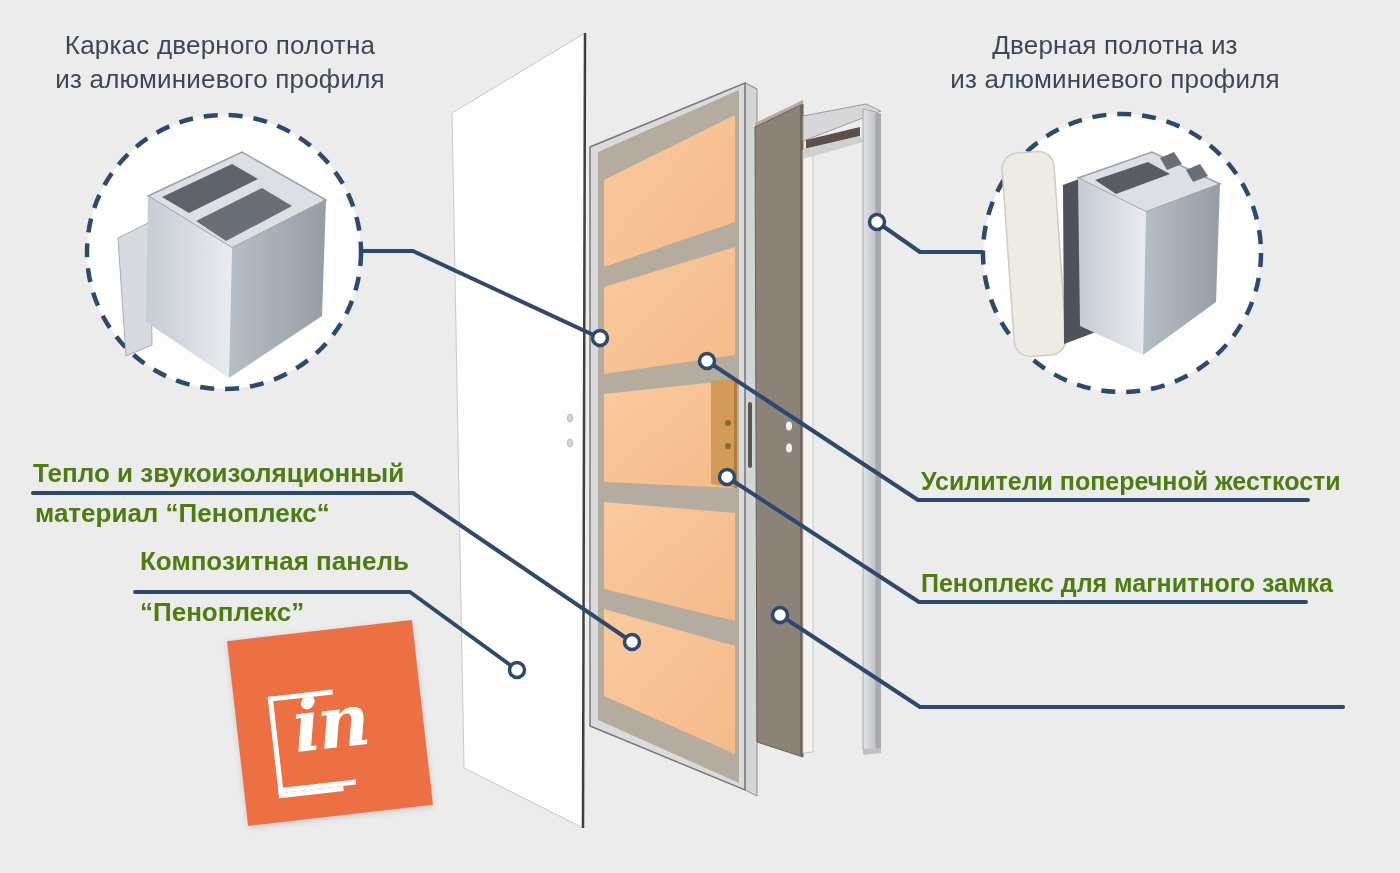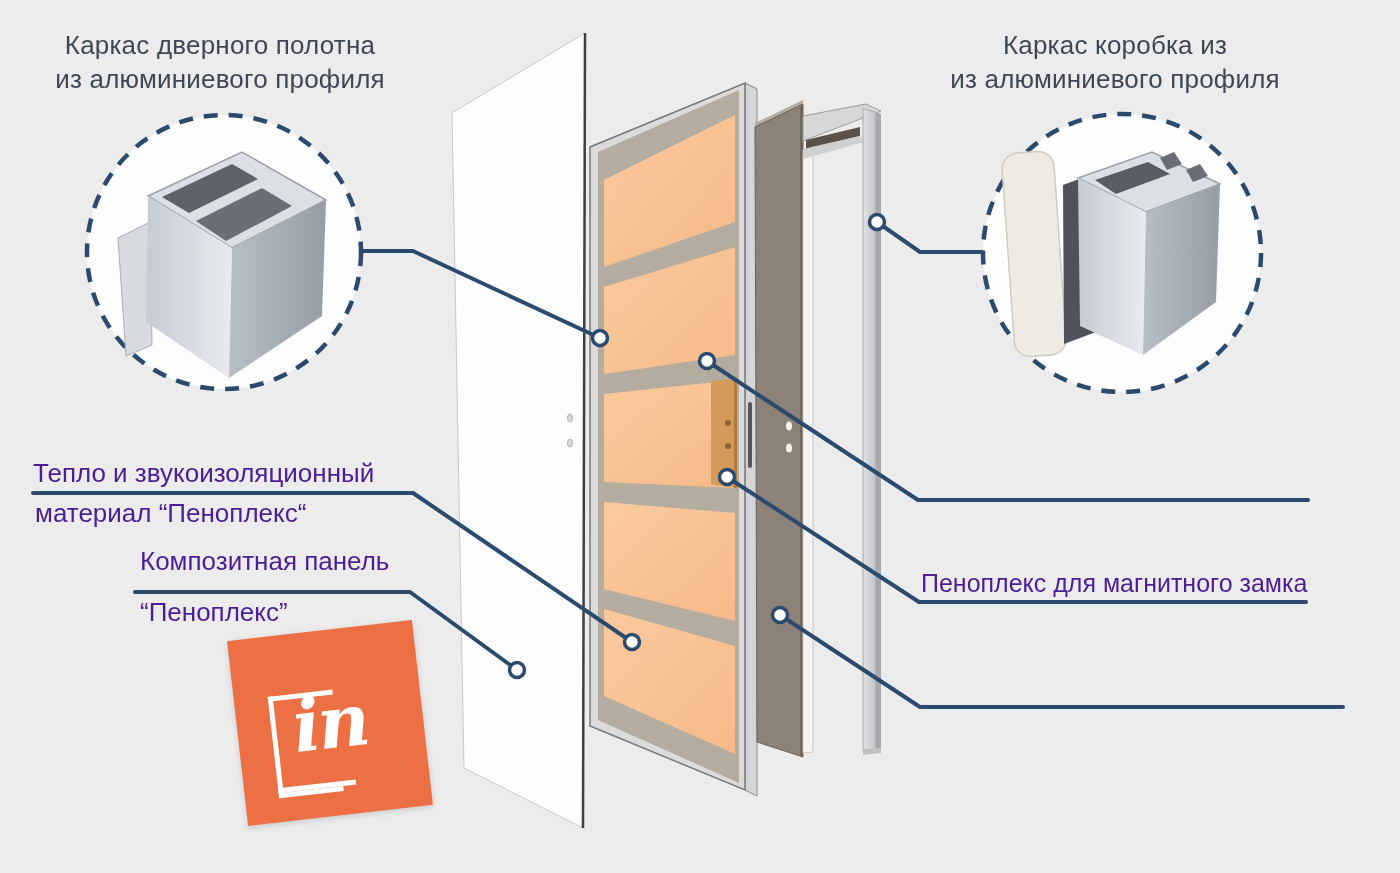--- a/index.html
+++ b/index.html
@@ -4,21 +4,21 @@
 <style>
   html,body{margin:0;padding:0;}
   body{font-family:"Liberation Sans","DejaVu Sans",sans-serif;}
   .stage{position:relative;width:1400px;height:873px;background:#ECECEC;overflow:hidden;}
   .stage svg{position:absolute;left:0;top:0;}
 
   .title{position:absolute;color:#3E4854;font-size:26px;line-height:34px;text-align:center;font-weight:500;letter-spacing:.2px;}
   .title-left{left:30px;top:28px;width:380px;}
   .title-right{left:920px;top:28px;width:390px;}
 
-  .olabel{position:absolute;color:#4c1d95;font-size:26px;font-weight:400;white-space:nowrap;}
+  .olabel{position:absolute;color:#4d7c0f;font-size:26px;font-weight:700;white-space:nowrap;}
   .lbl-insulation-1{left:33px;top:458px;}
   .lbl-insulation-2{left:35px;top:498px;text-align:center;}
   .lbl-composite-l1{left:140px;top:546px;}
   .lbl-composite-l2{left:140px;top:597px;}
   .olabel.right{font-size:25px;}
   .lbl-stiff{left:921px;top:467px;}
   .lbl-magnet{left:921px;top:569px;}
   .lbl-composite-r{left:921px;top:671px;}
 
   .logo{position:absolute;left:237px;top:630px;width:186px;height:186px;background:#ED7044;transform:rotate(-6.5deg);box-shadow:0 2px 6px rgba(0,0,0,.15);}
@@ -141,30 +141,31 @@
     <circle cx="780" cy="615" r="7.5"></circle>
   </g>
 </svg>
 
 <div class="title title-left">
   <div>Каркас дверного полотна</div>
   <div>из алюминиевого профиля</div>
 </div>
 
 <div class="title title-right">
-  <div>Каркас коробка из</div>
+  <div>Дверная полотна из</div>
   <div>из алюминиевого профиля</div>
 </div>
 
 <div class="olabel lbl-insulation-1">Тепло и звукоизоляционный</div>
 <div class="olabel lbl-insulation-2">материал “Пеноплекс“</div>
 
 <div class="olabel lbl-composite-l1">Композитная панель</div>
 <div class="olabel lbl-composite-l2">“Пеноплекс”</div>
 
+<div class="olabel right lbl-stiff">Усилители поперечной жесткости</div>
 <div class="olabel right lbl-magnet">Пеноплекс для магнитного замка</div>
 
 <div class="logo">
   <div class="bracket"></div>
   <div class="bracket-bottom-ext"></div>
   <div class="logo-text">in</div>
 </div>
 
 </div>
 

